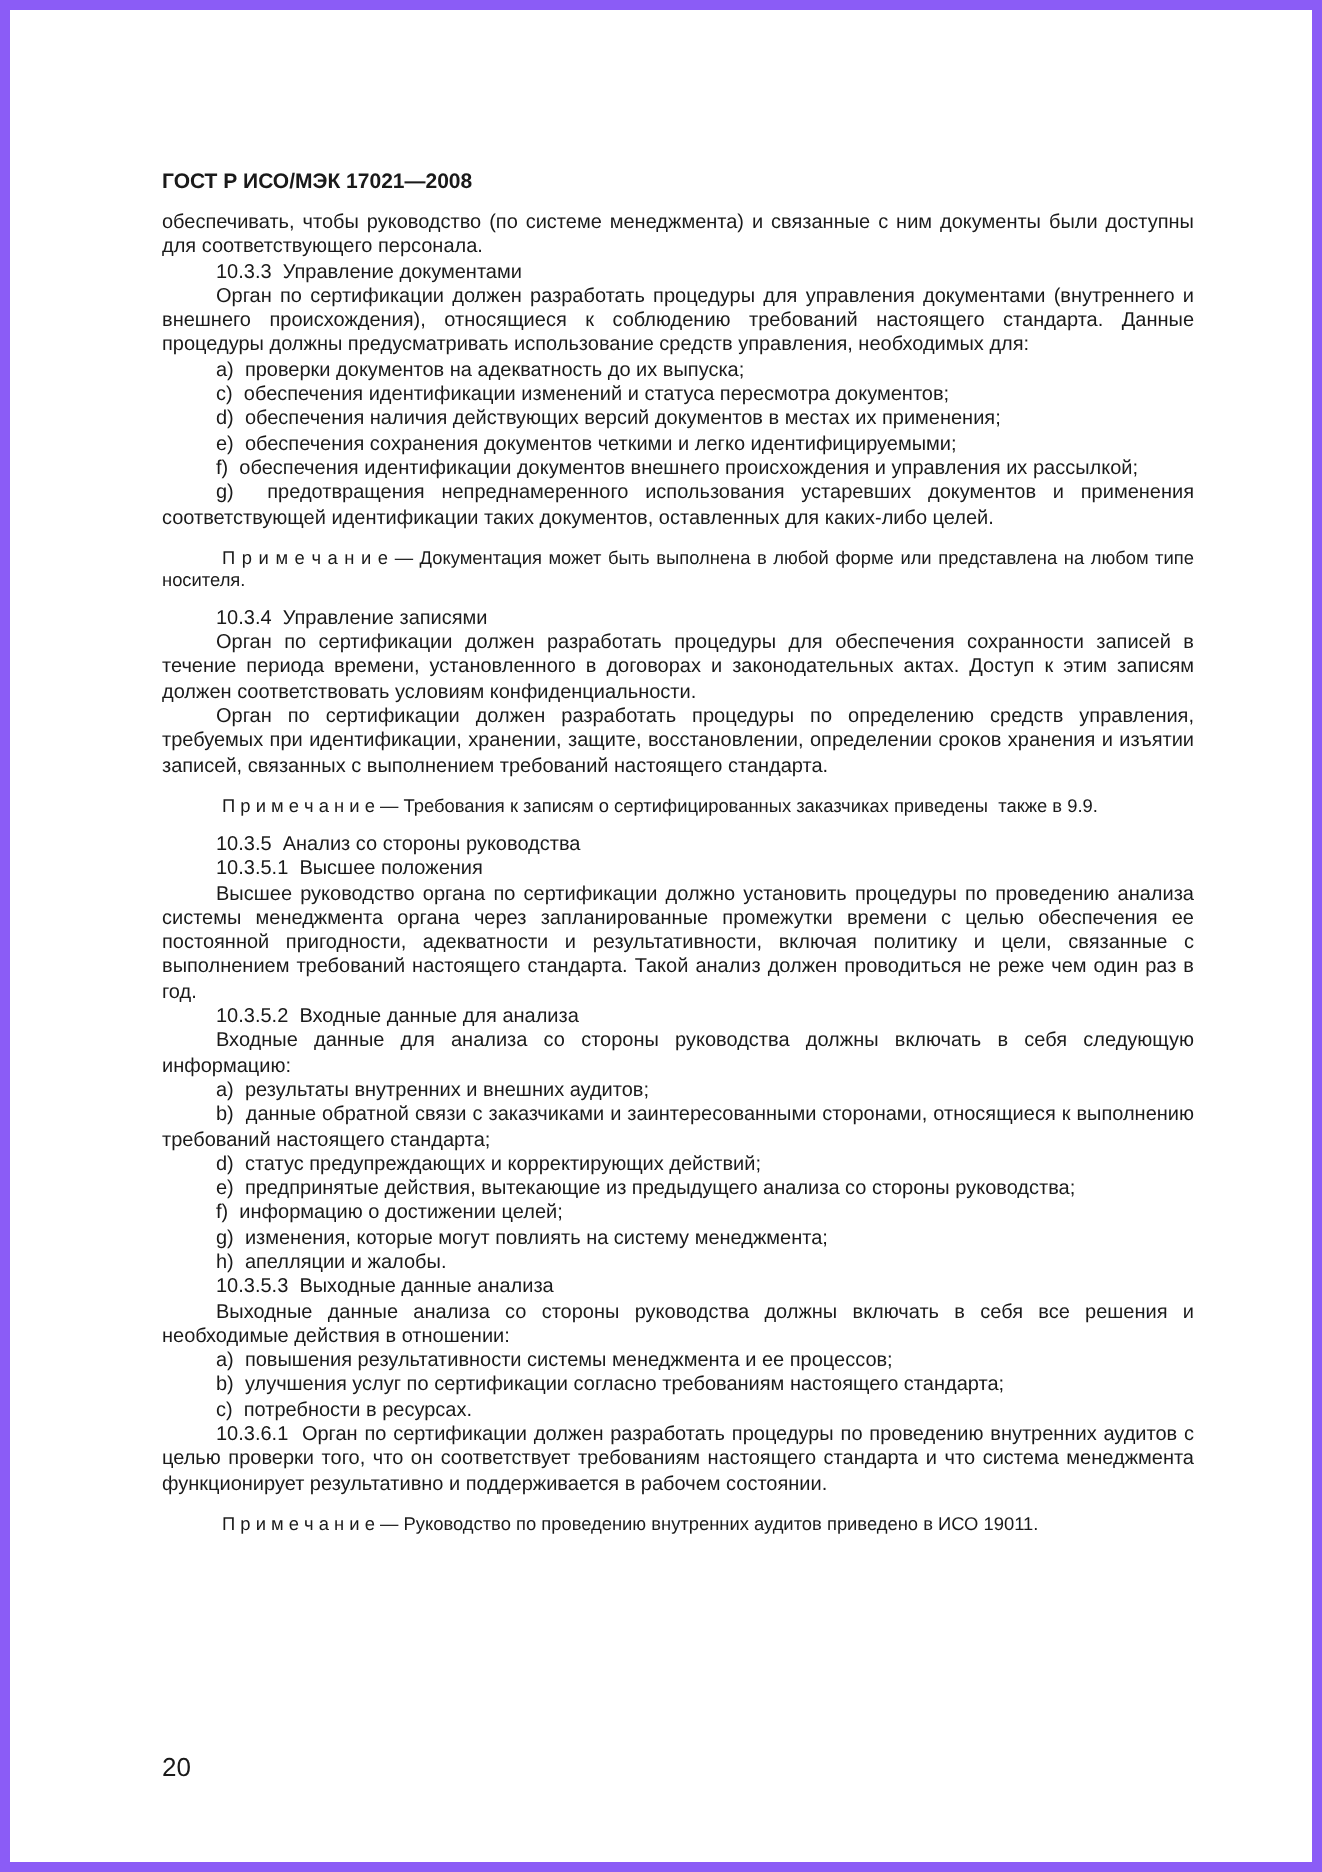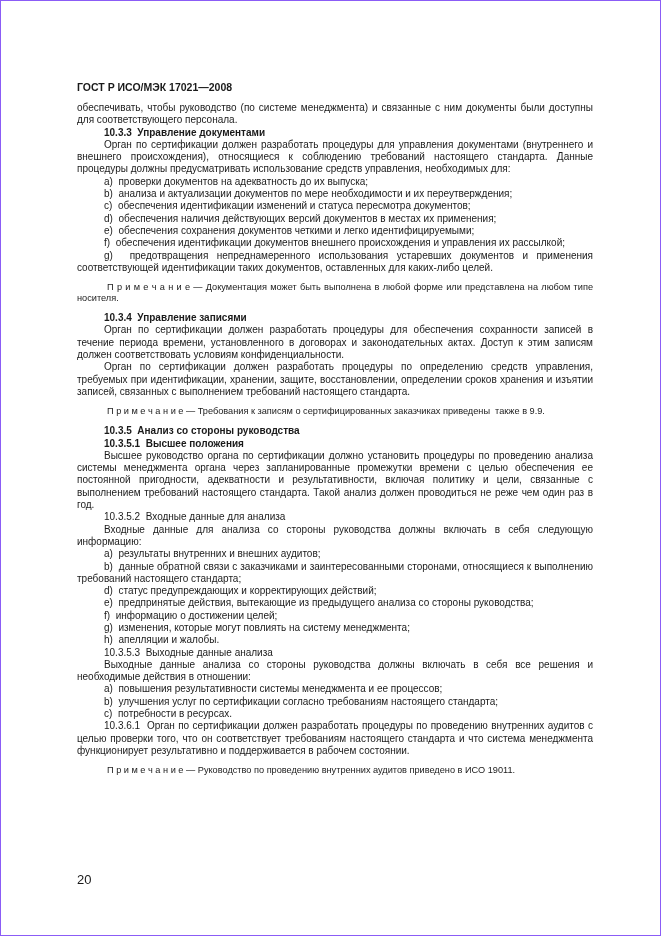--- a/index.html
+++ b/index.html
@@ -8,21 +8,21 @@
     background: #ffffff;
   }
   .page {
     width: 661px;
     height: 936px;
     background: #ffffff;
     position: relative;
     font-family: "Liberation Sans", sans-serif;
     color: #1a1a1a;
     box-sizing: border-box;
-    border: 1px solid #8b5cf6;
+    border: 5px solid #8b5cf6;
     overflow: hidden;
   }
   .content {
     position: absolute;
     left: 76px;
     top: 80px;
     width: 516px;
   }
   .doc-header {
     font-weight: bold;
@@ -35,21 +35,21 @@
     line-height: 12.3px;
     margin: 0;
     text-align: justify;
     text-indent: 27px;
     white-space: pre-wrap;
   }
   .para-cont {
     text-indent: 0;
   }
   .heading {
-    font-weight: bold;
+    font-weight: normal;
   }
   .subheading {
     font-weight: normal;
   }
   .note {
     font-size: 9.2px;
     line-height: 11px;
     margin: 8px 0 8px 0;
     text-align: justify;
     text-indent: 30px;
@@ -66,21 +66,20 @@
 <body>
 
 <div class="page">
   <div class="content">
     <p class="doc-header">ГОСТ Р ИСО/МЭК 17021—2008</p>
     <div id="content-body">
         <p class="para para-cont">обеспечивать, чтобы руководство (по системе менеджмента) и связанные с ним документы были доступны для соответствующего персонала.</p>
         <p class="para heading">10.3.3  Управление документами</p>
         <p class="para">Орган по сертификации должен разработать процедуры для управления документами (внутреннего и внешнего происхождения), относящиеся к соблюдению требований настоящего стандарта. Данные процедуры должны предусматривать использование средств управления, необходимых для:</p>
         <p class="para">a)  проверки документов на адекватность до их выпуска;</p>
-        <p class="para">b)  анализа и актуализации документов по мере необходимости и их переутверждения;</p>
         <p class="para">c)  обеспечения идентификации изменений и статуса пересмотра документов;</p>
         <p class="para">d)  обеспечения наличия действующих версий документов в местах их применения;</p>
         <p class="para">e)  обеспечения сохранения документов четкими и легко идентифицируемыми;</p>
         <p class="para">f)  обеспечения идентификации документов внешнего происхождения и управления их рассылкой;</p>
         <p class="para">g)  предотвращения непреднамеренного использования устаревших документов и применения соответствующей идентификации таких документов, оставленных для каких-либо целей.</p>
         <p class="note">П р и м е ч а н и е — Документация может быть выполнена в любой форме или представлена на любом типе носителя.</p>
         <p class="para heading">10.3.4  Управление записями</p>
         <p class="para">Орган по сертификации должен разработать процедуры для обеспечения сохранности записей в течение периода времени, установленного в договорах и законодательных актах. Доступ к этим записям должен соответствовать условиям конфиденциальности.</p>
         <p class="para">Орган по сертификации должен разработать процедуры по определению средств управления, требуемых при идентификации, хранении, защите, восстановлении, определении сроков хранения и изъятии записей, связанных с выполнением требований настоящего стандарта.</p>
         <p class="note">П р и м е ч а н и е — Требования к записям о сертифицированных заказчиках приведены  также в 9.9.</p>

